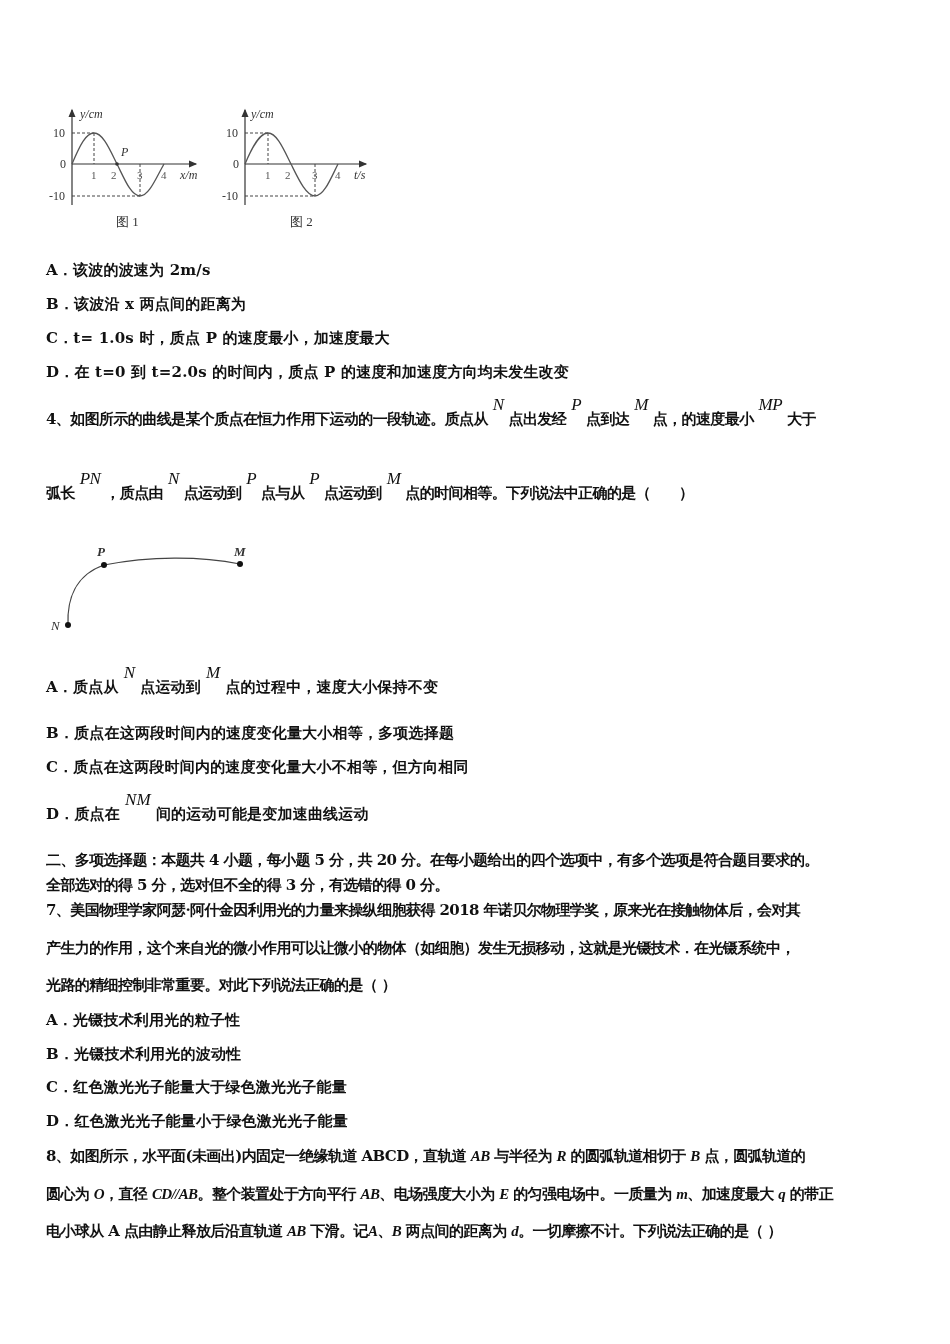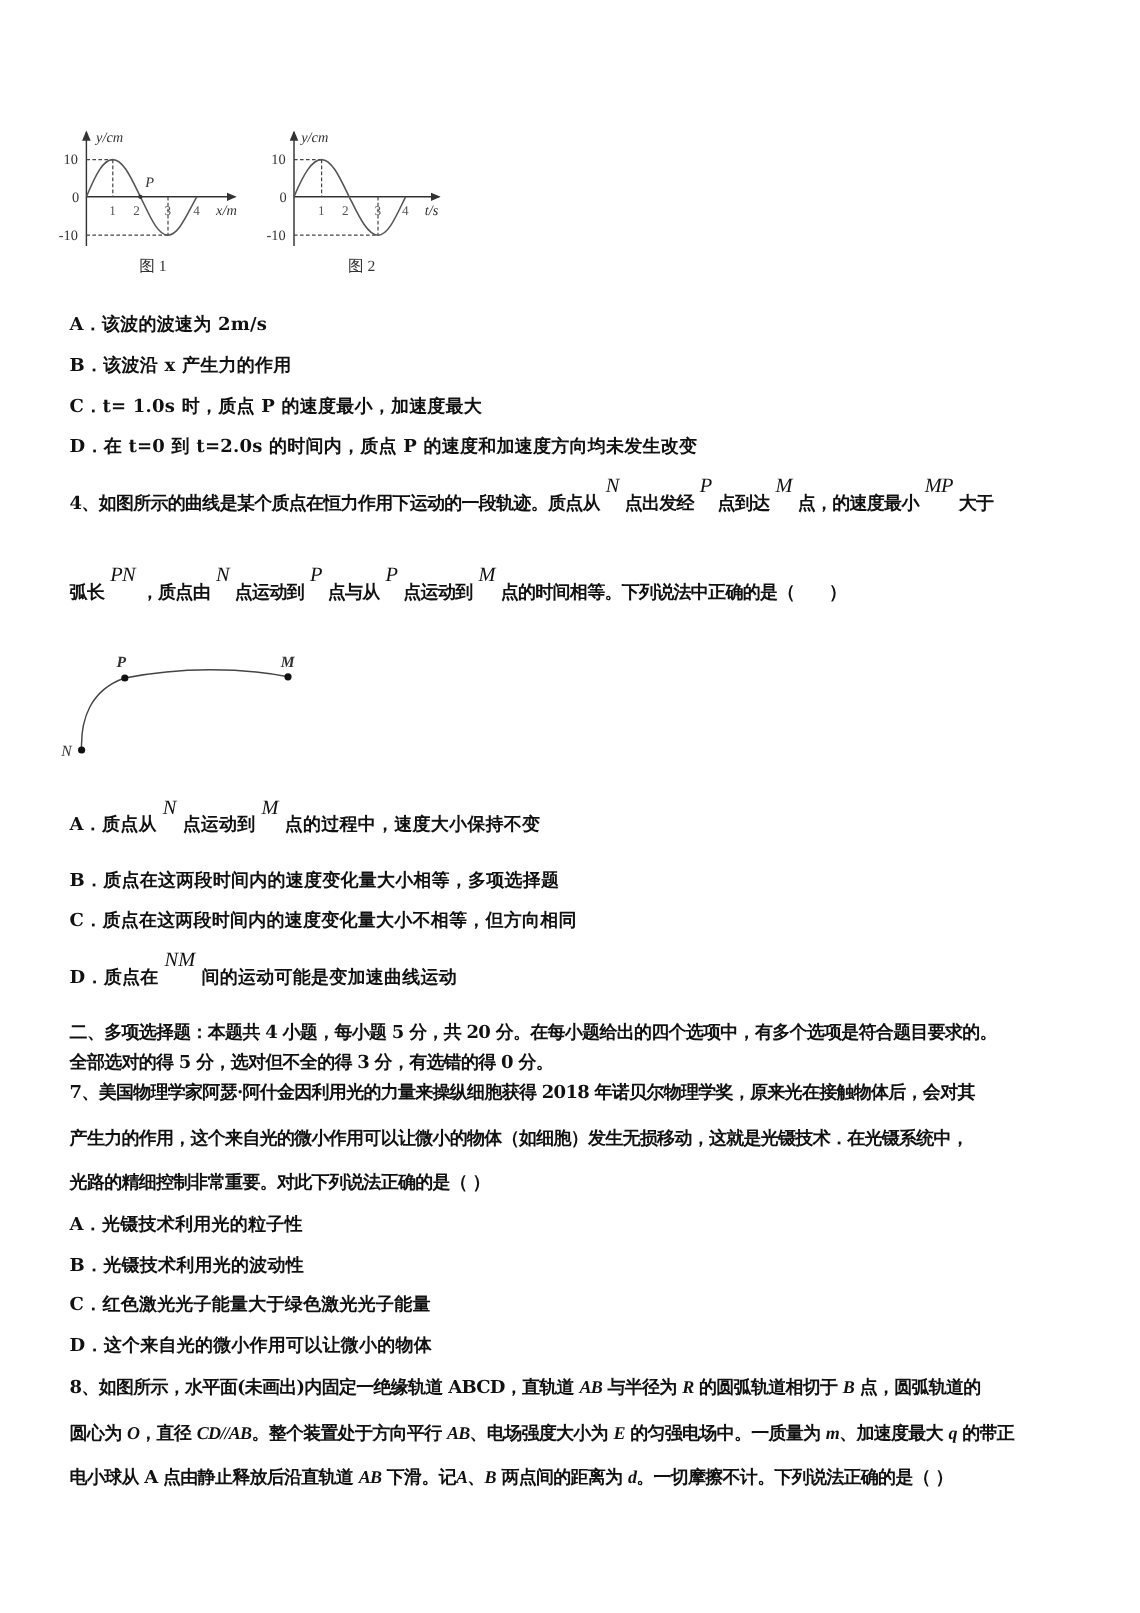--- a/index.html
+++ b/index.html
@@ -1,18 +1,18 @@
 <!DOCTYPE html>
 <html><head>
 <meta charset="utf-8">
 <style>
   html, body { margin: 0; padding: 0; background: #ffffff; }
   body { width: 950px; height: 1344px; position: relative; overflow: hidden;
          font-family: "DejaVu Serif", "Liberation Serif", serif; color: #111; }
-  .line { position: absolute; left: 58px; white-space: nowrap; font-size: 15px;
+  .line { position: absolute; left: 46px; white-space: nowrap; font-size: 15px;
           font-weight: bold; line-height: 20px; letter-spacing: 0.2px; }
   .cond { letter-spacing: -0.6px; }
   .m { font-family: "Liberation Serif", "DejaVu Serif", serif; font-style: italic;
        font-weight: normal; font-size: 17px; position: relative; top: -14px;
        margin: 0 5px; }
   .mi { font-family: "Liberation Serif", serif; font-style: italic; font-weight: bold; }
   svg text { font-family: "Liberation Serif", "DejaVu Serif", serif; }
   .fig { position: absolute; }
 </style>
 </head>
@@ -64,21 +64,21 @@
   <text x="222" y="200" font-size="12" fill="#333">-10</text>
   <text x="265" y="179" font-size="11" fill="#555">1</text>
   <text x="285" y="179" font-size="11" fill="#555">2</text>
   <text x="312" y="179" font-size="11" fill="#555">3</text>
   <text x="335" y="179" font-size="11" fill="#555">4</text>
   <text x="354" y="179" font-size="12" font-style="italic" fill="#333">t/s</text>
   <text x="290" y="226" font-size="13" fill="#333">图 2</text>
 </svg>
 
 <div class="line" style="top:260px">A．该波的波速为 2m/s</div>
-<div class="line" style="top:294px">B．该波沿 x 产生力的作用</div>
+<div class="line" style="top:294px">B．该波沿 x 两点间的距离为</div>
 <div class="line" style="top:328px">C．t= 1.0s 时，质点 P 的速度最小，加速度最大</div>
 <div class="line" style="top:362px">D．在 t=0 到 t=2.0s 的时间内，质点 P 的速度和加速度方向均未发生改变</div>
 
 <div class="line cond" style="top:409px">
   <span>4、如图所示的曲线是某个质点在恒力作用下运动的一段轨迹。质点从</span><span class="m">N</span><span>点出发经</span><span class="m">P</span><span>点到达</span><span class="m">M</span><span>点，的速度最小</span><span class="m">MP</span><span>大于</span>
 </div>
 <div class="line cond" style="top:483px">
   <span>弧长</span><span class="m">PN</span><span>，质点由</span><span class="m">N</span><span>点运动到</span><span class="m">P</span><span>点与从</span><span class="m">P</span><span>点运动到</span><span class="m">M</span><span>点的时间相等。下列说法中正确的是（　　）</span>
 </div>
 
@@ -103,21 +103,21 @@
 
 <div class="line cond" style="top:850px">二、多项选择题：本题共 4 小题，每小题 5 分，共 20 分。在每小题给出的四个选项中，有多个选项是符合题目要求的。</div>
 <div class="line cond" style="top:875px">全部选对的得 5 分，选对但不全的得 3 分，有选错的得 0 分。</div>
 
 <div class="line cond" style="top:900px">7、美国物理学家阿瑟·阿什金因利用光的力量来操纵细胞获得 2018 年诺贝尔物理学奖，原来光在接触物体后，会对其</div>
 <div class="line cond" style="top:938px">产生力的作用，这个来自光的微小作用可以让微小的物体（如细胞）发生无损移动，这就是光镊技术．在光镊系统中，</div>
 <div class="line cond" style="top:975px">光路的精细控制非常重要。对此下列说法正确的是（ ）</div>
 <div class="line" style="top:1010px">A．光镊技术利用光的粒子性</div>
 <div class="line" style="top:1044px">B．光镊技术利用光的波动性</div>
 <div class="line" style="top:1077px">C．红色激光光子能量大于绿色激光光子能量</div>
-<div class="line" style="top:1111px">D．这个来自光的微小作用可以让微小的物体</div>
+<div class="line" style="top:1111px">D．红色激光光子能量小于绿色激光光子能量</div>
 
 <div class="line cond" style="top:1146px">
   <span>8、如图所示，水平面(未画出)内固定一绝缘轨道 ABCD，直轨道</span> <span class="mi">AB</span> <span>与半径为</span> <span class="mi">R</span> <span>的圆弧轨道相切于</span> <span class="mi">B</span> <span>点，圆弧轨道的</span>
 </div>
 <div class="line cond" style="top:1184px">
   <span>圆心为</span> <span class="mi">O</span><span>，直径</span> <span class="mi">CD//AB</span><span>。整个装置处于方向平行</span> <span class="mi">AB</span><span>、电场强度大小为</span> <span class="mi">E</span> <span>的匀强电场中。一质量为</span> <span class="mi">m</span><span>、加速度最大</span> <span class="mi">q</span> <span>的带正</span>
 </div>
 <div class="line cond" style="top:1221px">
   <span>电小球从 A 点由静止释放后沿直轨道</span> <span class="mi">AB</span> <span>下滑。记</span><span class="mi">A</span><span>、</span><span class="mi">B</span> <span>两点间的距离为</span> <span class="mi">d</span><span>。一切摩擦不计。下列说法正确的是（ ）</span>
 </div>

